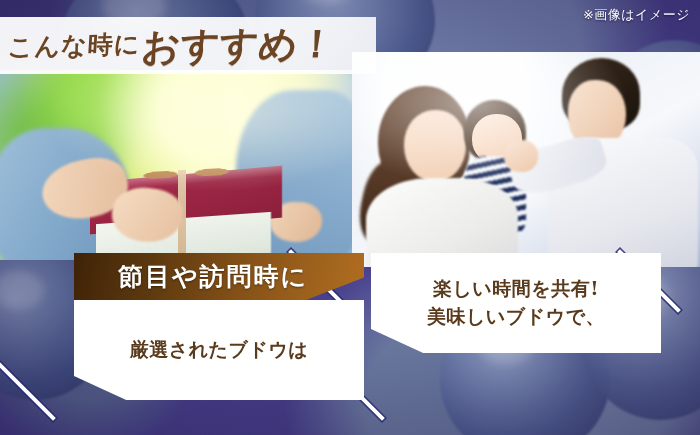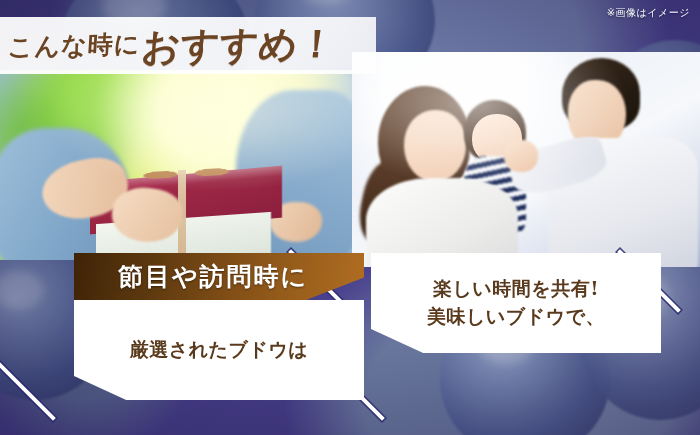--- a/index.html
+++ b/index.html
@@ -214,21 +214,21 @@
     font-family:"DejaVu Sans", sans-serif;
     font-size:38px;font-weight:700;letter-spacing:0px;
     transform:skewX(-6deg) rotate(-1deg);
     display:inline-block;margin-left:2px;
     text-shadow:0 1px 0 rgba(107,68,35,.25);
   }
 
   
   .note{
     position:absolute;right:10px;top:6px;
-    color:#ffffff;font-size:10px;letter-spacing:.5px;
+    color:#ffffff;font-size:13px;letter-spacing:.5px;
     font-family:"DejaVu Sans", sans-serif;
     text-shadow:0 1px 2px rgba(20,16,60,.8);
     text-align:center;
   }
 
   
   .card{position:absolute;top:253px;width:290px;}
   .card-left{left:42px;padding-left:32px;}
   .card-right{left:371px;}
 

